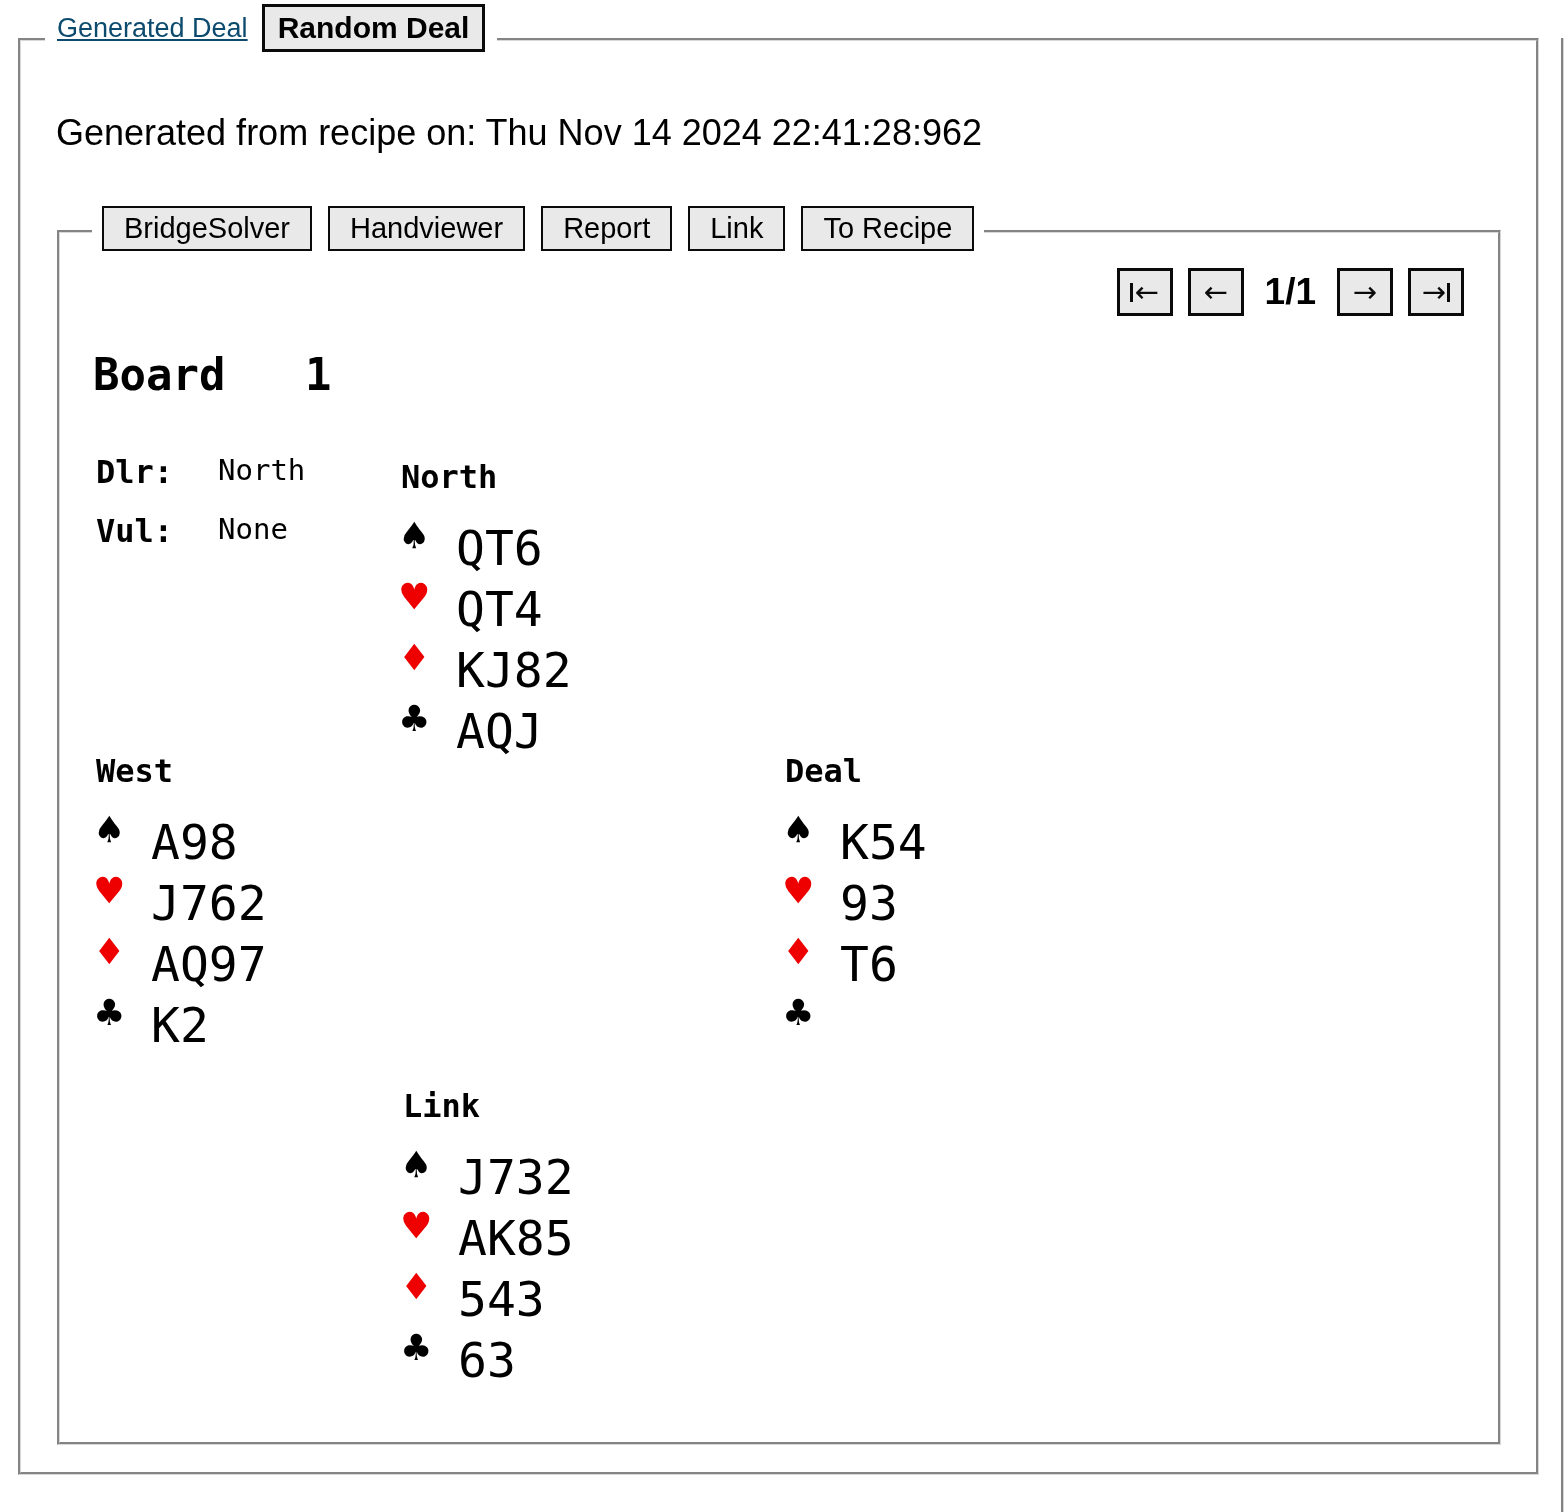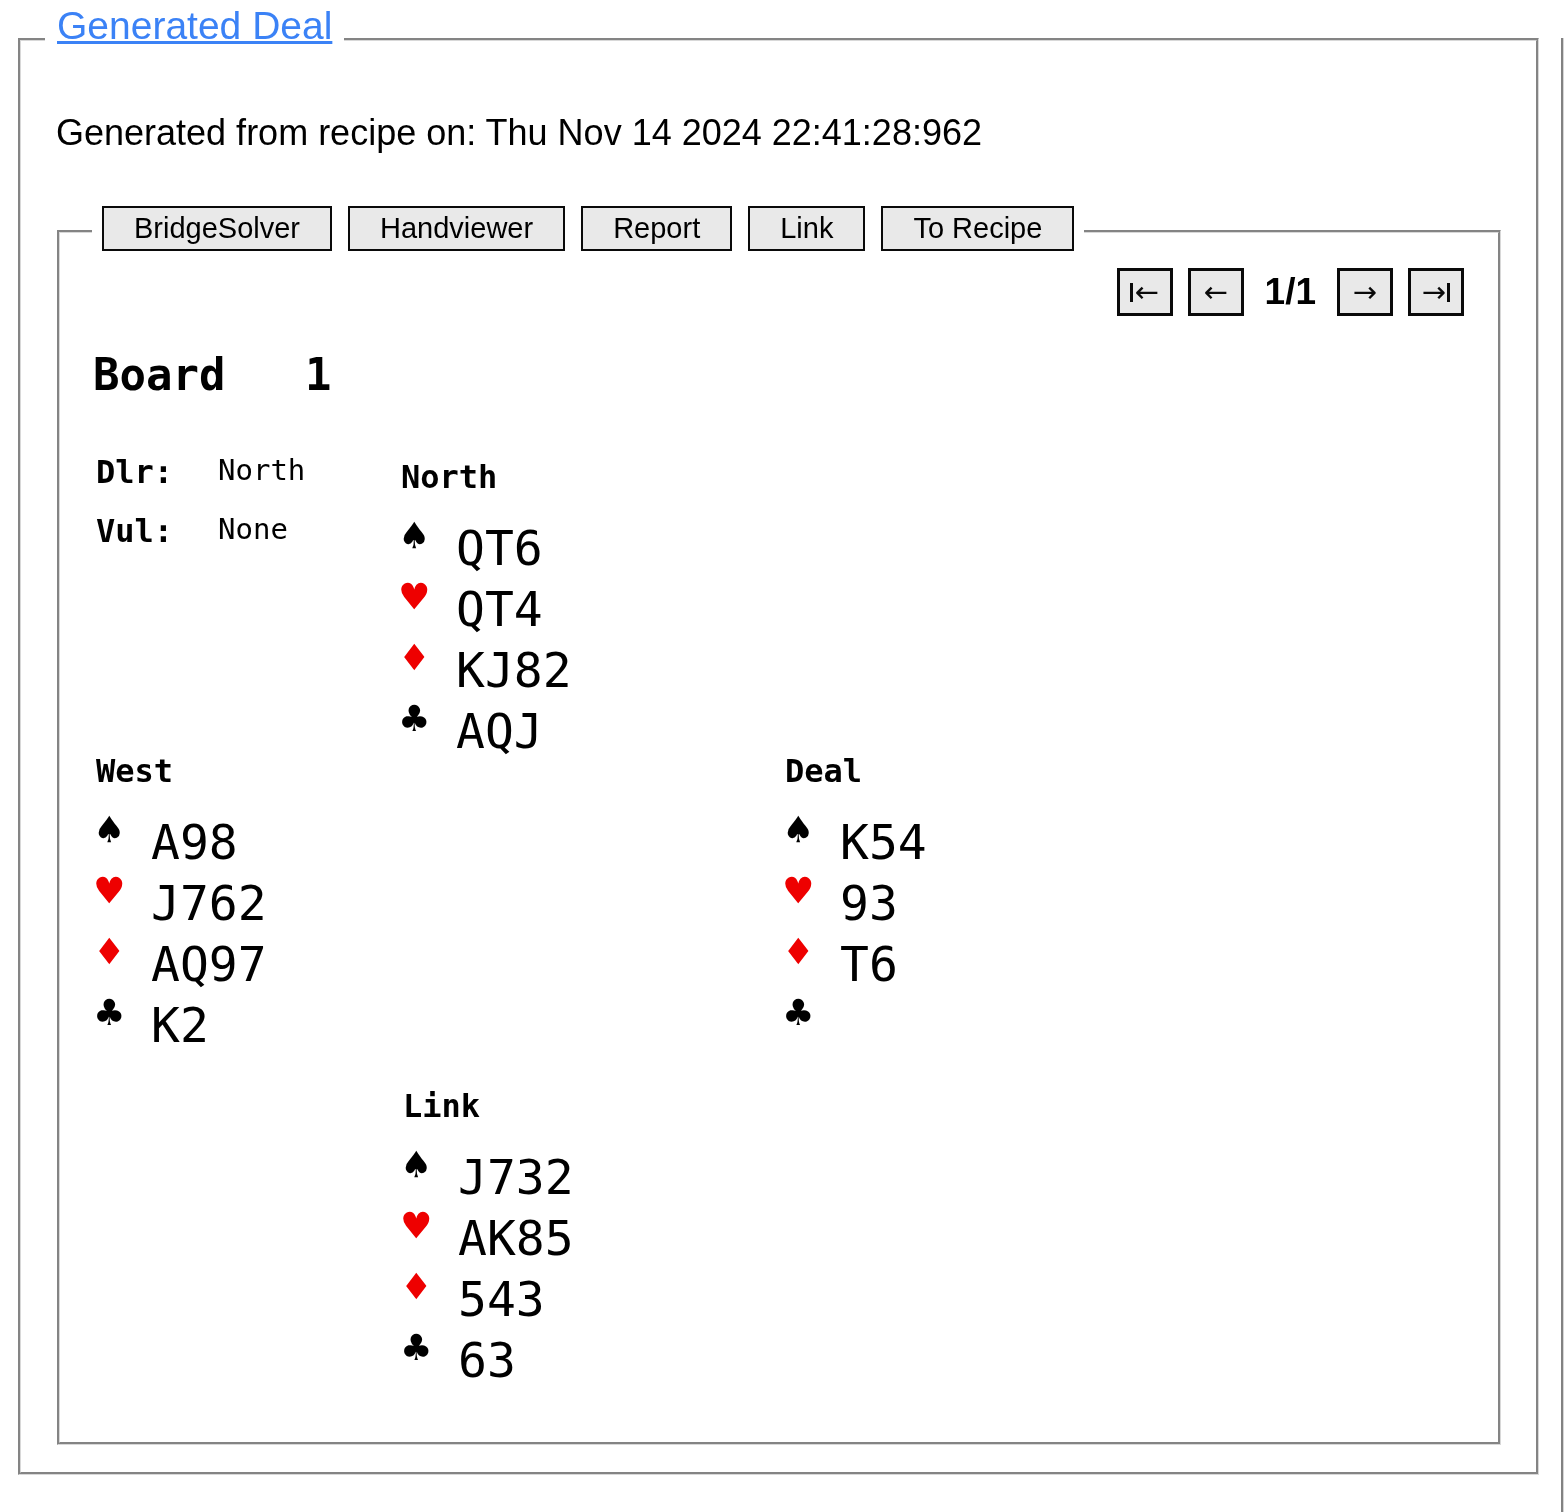--- a/index.html
+++ b/index.html
@@ -23,21 +23,21 @@
     position: absolute; left: 18px; top: 38px;
     width: 1521px; height: 1437px;
     border: 3px groove #d8d8d8;
   }
   .outer-legend {
     position: absolute; left: 45px; top: 4px; z-index: 3;
     display: flex; align-items: center; gap: 14px;
     background: #ffffff; padding: 0 12px;
   }
   .deal-link {
-    font-size: 39px; color: #3b82f6; text-decoration: underline;
+    font-size: 27px; color: #0c4a6e; text-decoration: underline;
     cursor: pointer; white-space: nowrap;
   }
   .tab-btn {
     font-family: "Liberation Sans", sans-serif;
     font-size: 30px; font-weight: bold;
     background: #e9e9e9; border: 3px solid #0a0a0a;
     padding: 4px 13px; white-space: nowrap; cursor: pointer;
   }
 
   .gen-line {
@@ -53,21 +53,21 @@
   }
   .toolbar {
     position: absolute; left: 32px; top: -27px; z-index: 3;
     display: flex; align-items: center; gap: 16px;
     background: #ffffff; padding: 0 10px;
   }
   .toolbar button {
     font-family: "Liberation Sans", sans-serif;
     font-size: 29px; font-weight: normal;
     background: #e9e9e9; border: 2px solid #0a0a0a;
-    padding: 4px 30px; white-space: nowrap; cursor: pointer;
+    padding: 4px 20px; white-space: nowrap; cursor: pointer;
   }
 
   
   .pager {
     position: absolute; top: 34px; right: 34px;
     display: flex; align-items: center; gap: 15px;
   }
   .navbtn {
     width: 56px; height: 48px;
     background: #e9e9e9; border: 3px solid #0a0a0a;
@@ -120,20 +120,21 @@
 </style>
 </head>
 <body>
 
 <div class="right-edge"></div>
 
 <div class="outer-panel"></div>
 
 <div class="outer-legend">
   <a class="deal-link" href="#">Generated Deal</a>
+  <button class="tab-btn">Random Deal</button>
 </div>
 
 <div class="gen-line">Generated from recipe on: Thu Nov 14 2024 22:41:28:962</div>
 
 <div class="inner-panel">
 
   <div class="toolbar">
     <button>BridgeSolver</button>
     <button>Handviewer</button>
     <button>Report</button>

